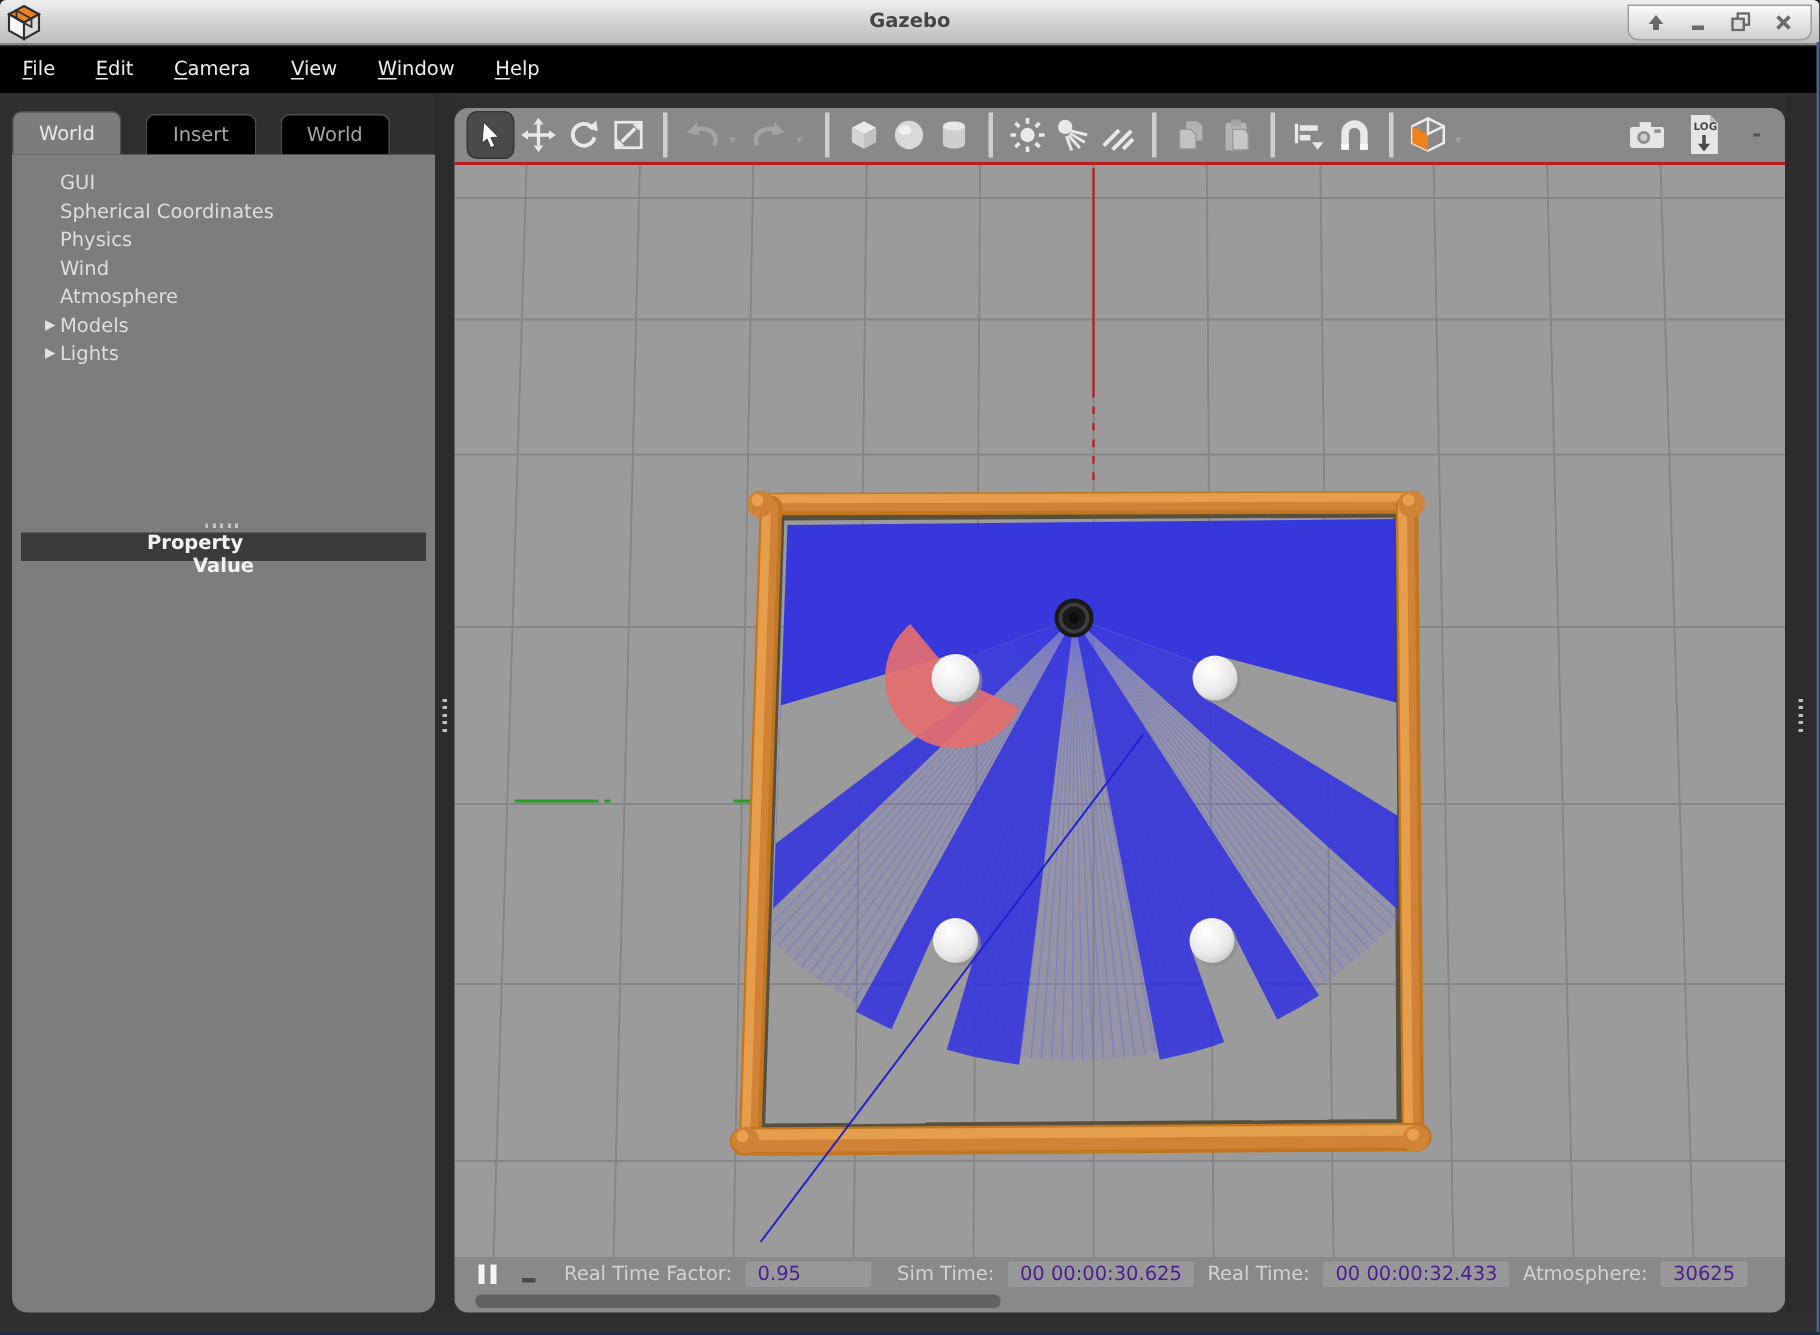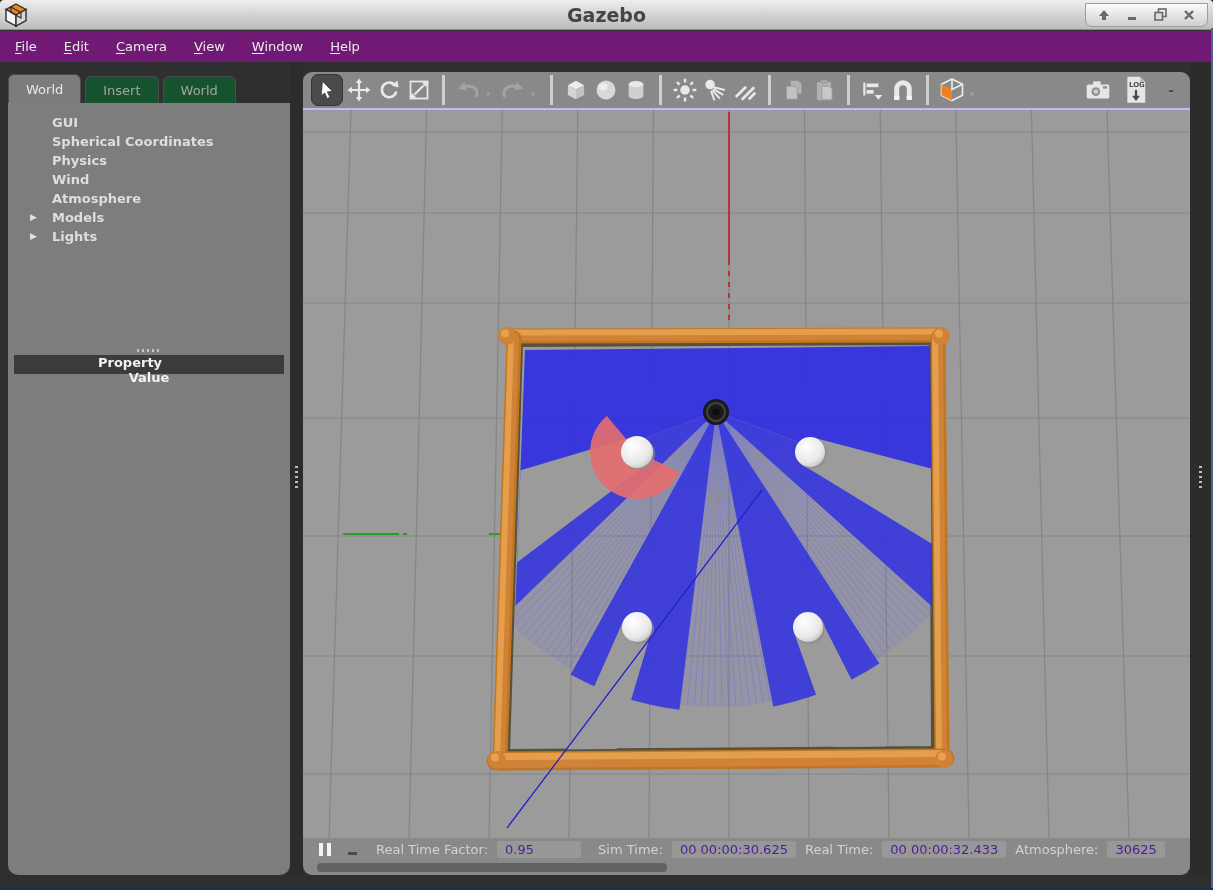--- a/index.html
+++ b/index.html
@@ -4,56 +4,56 @@
 <style>
   html,body{margin:0;padding:0;background:#1d1d1d;}
   *{box-sizing:border-box;}
   .window{position:relative;width:1213px;height:890px;background:#2f2f2f;overflow:hidden;
           font-family:"DejaVu Sans","Liberation Sans",sans-serif;border-radius:4px 4px 0 0;}
   
   .titlebar{position:absolute;left:0;top:0;width:100%;height:30px;
             background:linear-gradient(#efefef,#d6d6d6 45%,#bdbdbd);border-bottom:1px solid #8f8f8f;
             display:flex;align-items:center;}
   .app-logo{margin-left:3px;width:26px;height:26px;}
-  .win-title{position:absolute;left:0;right:0;text-align:center;font-size:19px;font-weight:bold;color:#454545;}
+  .win-title{position:absolute;left:0;right:0;text-align:center;font-size:13px;font-weight:bold;color:#454545;}
   .winbtns{margin-left:auto;margin-right:5px;height:24px;display:flex;align-items:center;gap:16px;
            background:linear-gradient(#fbfbfb,#cfcfcf);border:1px solid #9d9d9d;border-radius:0 0 7px 7px;
            padding:0 12px;z-index:2;}
   .wbtn{color:#5f5f5f;font-size:13px;font-weight:bold;line-height:1;display:flex;align-items:center;cursor:default;}
   
-  .menubar{position:absolute;left:0;top:31px;width:100%;height:31px;background:#701a75;
+  .menubar{position:absolute;left:0;top:31px;width:100%;height:31px;background:#000000;
            display:flex;align-items:center;gap:27px;padding-left:15px;}
   .menu-item{font-size:13px;color:#ececec;}
   .menu-item u{text-underline-offset:2px;}
   
   .sidebar{position:absolute;left:8px;top:72px;width:282px;}
-  .tabs{display:flex;gap:4px;height:31px;align-items:flex-end;}
-  .tab{padding:6px 17px 5px;border-radius:6px 6px 0 0;background:#14532d;color:#a4a4a4;
+  .tabs{display:flex;gap:16px;height:31px;align-items:flex-end;}
+  .tab{padding:6px 17px 5px;border-radius:6px 6px 0 0;background:#000000;color:#a4a4a4;
        border:1px solid #4c4c4c;border-bottom:none;font-size:13px;}
   .tab.active{background:#7c7c7c;color:#e8e8e8;padding:7px 17px 6px;}
   .panel{background:#7d7d7d;height:772px;border-radius:0 0 10px 10px;position:relative;}
   .tree{padding-top:10px;height:244px;}
-  .tree-item{position:relative;height:19px;line-height:19px;font-size:13px;color:#dedede;padding-left:44px;font-weight:bold;}
+  .tree-item{position:relative;height:19px;line-height:19px;font-size:13px;color:#dedede;padding-left:32px;}
   .tree-arrow{position:absolute;left:22px;top:0;font-size:9px;color:#e2e2e2;}
   .hgrip{width:24px;height:3px;margin:2px auto 3px;
          background:repeating-linear-gradient(90deg,#c6c6c6 0 2px,transparent 2px 5px);}
   .prop-header{margin:0 6px;height:19px;background:#3b3b3b;display:flex;align-items:center;
                font-size:13px;font-weight:bold;color:#f2f2f2;flex-direction:column;}
   .prop-col1{padding-left:10px;width:122px;}
   
   .vsplit{position:absolute;left:290px;top:62px;width:13px;height:813px;background:#2c2c2c;}
   .rstrip{position:absolute;left:1190px;top:62px;width:23px;height:813px;background:#2c2c2c;}
   .vgrip{position:absolute;left:5px;top:404px;width:3px;height:24px;
          background:repeating-linear-gradient(#bdbdbd 0 2px,transparent 2px 5px);}
   .win-border-right{position:absolute;right:0;top:28px;width:2px;height:862px;background:#47648f;}
   .win-border-bottom{position:absolute;left:0;bottom:0;width:100%;height:2px;background:#1b2c49;}
   
   .viewport{position:absolute;left:303px;top:72px;width:887px;height:803px;background:#898989;
             border-radius:9px;overflow:hidden;}
-  .gztoolbar{height:38px;display:flex;align-items:center;padding:0 8px;gap:2px;border-bottom:2px solid #c4b5fd;}
+  .gztoolbar{height:38px;display:flex;align-items:center;padding:0 8px;gap:2px;border-bottom:2px solid #b91c1c;}
   .tool{width:28px;height:28px;display:flex;align-items:center;justify-content:center;color:#e9e9e9;flex:0 0 auto;}
   .tool.active{background:#4a4a4a;border:1px solid #363636;border-radius:7px;width:32px;height:32px;}
   .tool.disabled{color:#a3a3a3;}
   .tsep{width:3px;height:30px;background:#cfcfcf;margin:0 7px;flex:0 0 auto;}
   .tcaret{font-size:9px;color:#9f9f9f;margin:8px 6px 0 2px;}
   .rtools{margin-left:auto;display:flex;align-items:center;gap:10px;margin-right:4px;}
   .overflow-btn{color:#4e4e4e;font-size:14px;font-weight:bold;margin:0 4px 0 8px;}
   .canvas-wrap{height:728px;}
   
   .statusbar{height:22px;display:flex;align-items:center;font-size:13px;color:#d2d2d2;gap:9px;padding:0 10px;}

